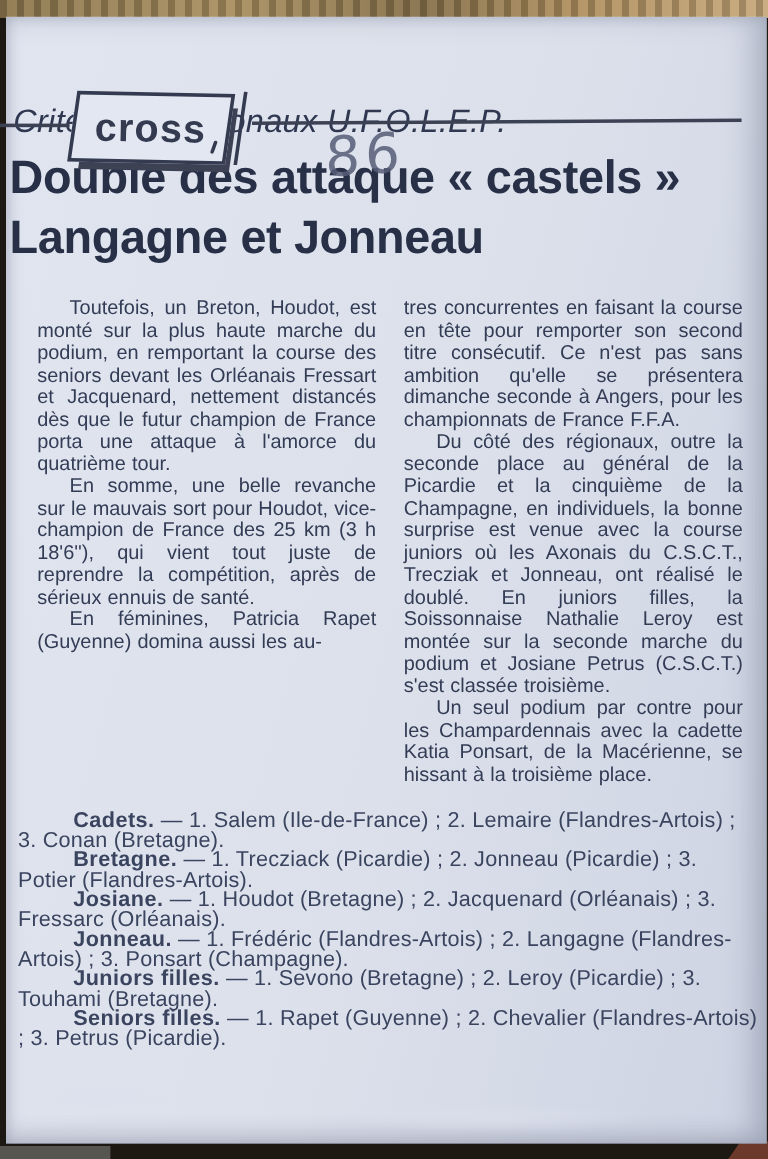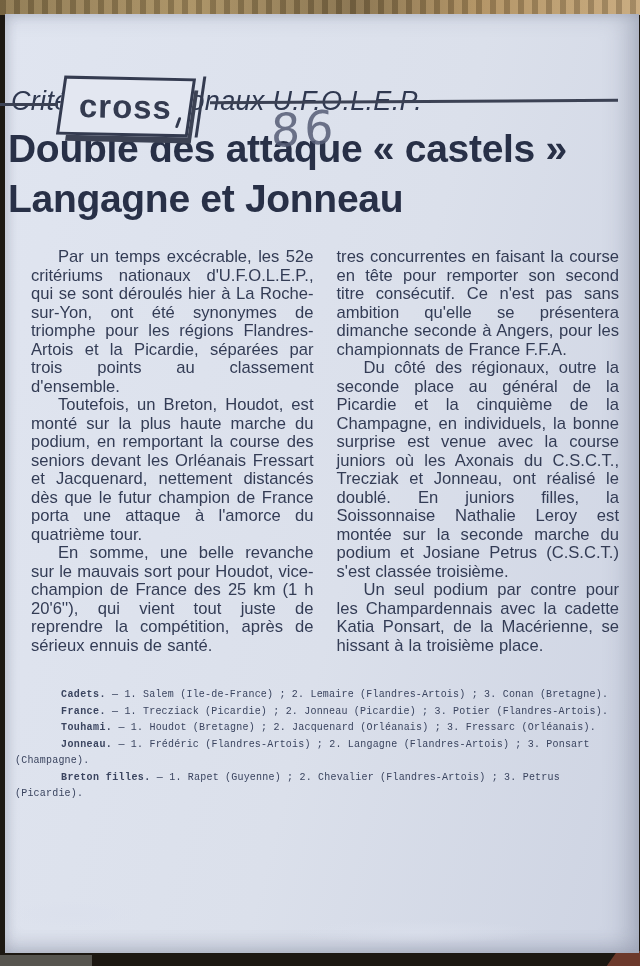--- a/index.html
+++ b/index.html
@@ -79,22 +79,22 @@
     text-align:justify;
     font-size:16.6px;line-height:18.5px;color:#333c55;
     word-spacing:.5px;
   }
   .col{flex:1;}
   .col p{margin:0;text-indent:27px;}
   .col p.no-indent{text-indent:0;}
 
   
   .results{
-    margin:32px 8px 0 10px;
-    font-size:10px;line-height:16.5px;color:#3a445f;letter-spacing:.2px;font-family:Liberation Mono, monospace;
+    margin:20px 8px 0 10px;
+    font-size:18px;line-height:16.5px;color:#3a445f;letter-spacing:.2px;
   }
   .results p{margin:0;text-indent:46px;}
   .results b{font-weight:700;letter-spacing:.4px;}
 
   
   .fade{position:absolute;pointer-events:none;}
   .fade-1{left:0;top:886px;width:140px;height:28px;
     background:radial-gradient(closest-side,rgba(219,224,236,.9),rgba(219,224,236,0));}
   .fade-2{left:285px;top:906px;width:250px;height:24px;
     background:radial-gradient(closest-side,rgba(219,224,236,.65),rgba(219,224,236,0));}
@@ -121,35 +121,36 @@
 
       <div class="handwritten">86</div>
 
       <p class="kicker">Critériums nationaux U.F.O.L.E.P.</p>
 
       <h1 class="headline"><span>Doublé des attaque « castels »</span><br><span>Langagne et Jonneau</span></h1>
     </header>
 
     <main class="columns">
       <div class="col">
-        <p>Par un temps excécrable, les 52e critériums nationaux d'U.F.O.L.E.P., qui se sont déroulés hier à La Roche-sur-Yon, ont été synonymes de triomphe pour les régions Flandres-Artois et la Picardie, séparées par trois points au classement d'ensemble.</p>
         <p>Toutefois, un Breton, Houdot, est monté sur la plus haute marche du podium, en remportant la course des seniors devant les Orléanais Fressart et Jacquenard, nettement distancés dès que le futur champion de France porta une attaque à l'amorce du quatrième tour.</p>
-        <p>En somme, une belle revanche sur le mauvais sort pour Houdot, vice-champion de France des 25 km (1 h 20'6''), qui vient tout juste de reprendre la compétition, après de sérieux ennuis de santé.</p>
+        <p>En somme, une belle revanche sur le mauvais sort pour Houdot, vice-champion de France des 25 km (3 h 18'6''), qui vient tout juste de reprendre la compétition, après de sérieux ennuis de santé.</p>
+        <p>En féminines, Patricia Rapet (Guyenne) domina aussi les au-</p>
       </div>
       <div class="col">
         <p class="no-indent">tres concurrentes en faisant la course en tête pour remporter son second titre consécutif. Ce n'est pas sans ambition qu'elle se présentera dimanche seconde à Angers, pour les championnats de France F.F.A.</p>
         <p>Du côté des régionaux, outre la seconde place au général de la Picardie et la cinquième de la Champagne, en individuels, la bonne surprise est venue avec la course juniors où les Axonais du C.S.C.T., Trecziak et Jonneau, ont réalisé le doublé. En juniors filles, la Soissonnaise Nathalie Leroy est montée sur la seconde marche du podium et Josiane Petrus (C.S.C.T.) s'est classée troisième.</p>
         <p>Un seul podium par contre pour les Champardennais avec la cadette Katia Ponsart, de la Macérienne, se hissant à la troisième place.</p>
       </div>
     </main>
 
     <section class="results">
       <p><b>Cadets.</b> <span>— 1. Salem (Ile-de-France) ; 2. Lemaire (Flandres-Artois) ; 3. Conan (Bretagne).</span></p>
-      <p><b>France.</b> <span>— 1. Trecziack (Picardie) ; 2. Jonneau (Picardie) ; 3. Potier (Flandres-Artois).</span></p>
-      <p><b>Touhami.</b> <span>— 1. Houdot (Bretagne) ; 2. Jacquenard (Orléanais) ; 3. Fressarc (Orléanais).</span></p>
+      <p><b>Bretagne.</b> <span>— 1. Trecziack (Picardie) ; 2. Jonneau (Picardie) ; 3. Potier (Flandres-Artois).</span></p>
+      <p><b>Josiane.</b> <span>— 1. Houdot (Bretagne) ; 2. Jacquenard (Orléanais) ; 3. Fressarc (Orléanais).</span></p>
       <p><b>Jonneau.</b> <span>— 1. Frédéric (Flandres-Artois) ; 2. Langagne (Flandres-Artois) ; 3. Ponsart (Champagne).</span></p>
-      <p><b>Breton filles.</b> <span>— 1. Rapet (Guyenne) ; 2. Chevalier (Flandres-Artois) ; 3. Petrus (Picardie).</span></p>
+      <p><b>Juniors filles.</b> <span>— 1. Sevono (Bretagne) ; 2. Leroy (Picardie) ; 3. Touhami (Bretagne).</span></p>
+      <p><b>Seniors filles.</b> <span>— 1. Rapet (Guyenne) ; 2. Chevalier (Flandres-Artois) ; 3. Petrus (Picardie).</span></p>
     </section>
 
     <div class="fade fade-1"></div>
     <div class="fade fade-2"></div>
   </div>
 </div>
 
 </body></html>

